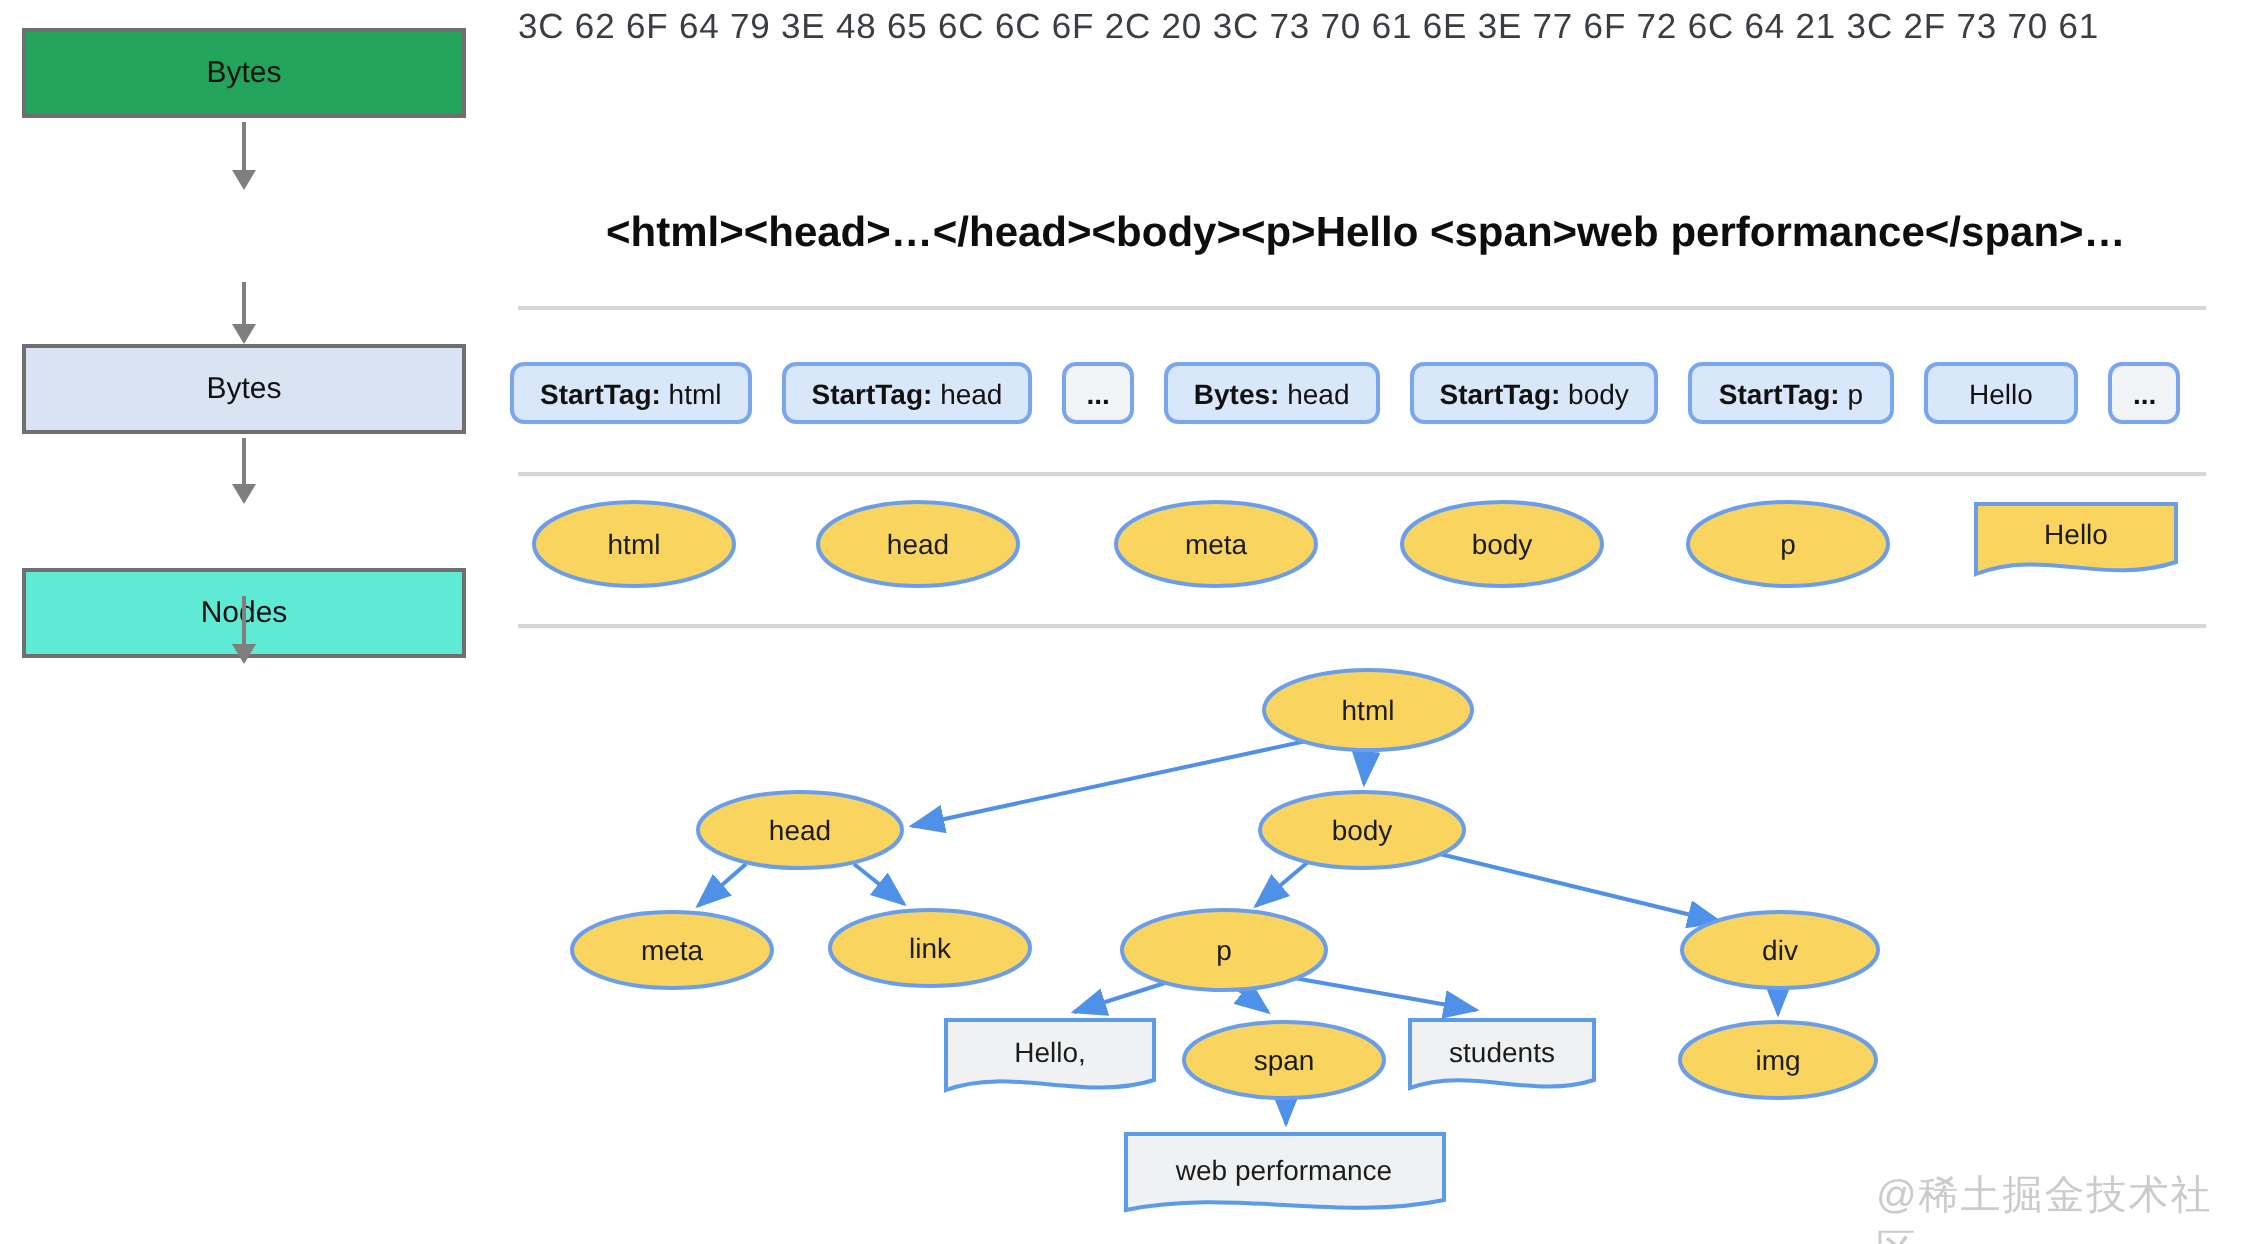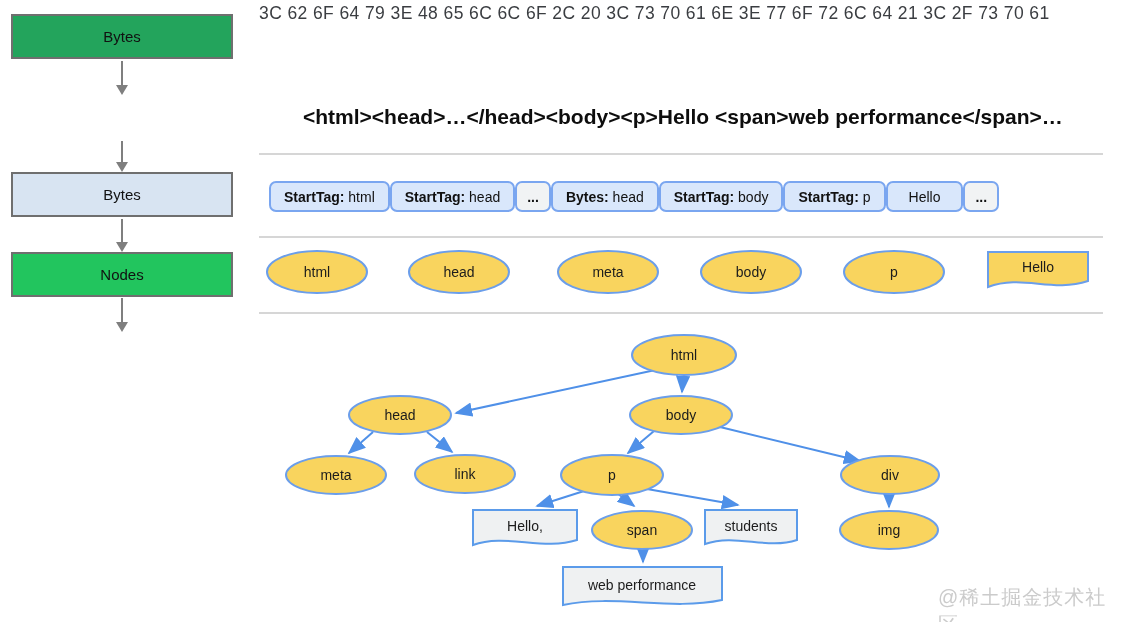--- a/index.html
+++ b/index.html
@@ -5,36 +5,36 @@
   html,body{margin:0;padding:0;background:#fff;}
   #stage{position:relative;width:1123px;height:622px;background:#fff;overflow:hidden;
          font-family:"Liberation Sans",sans-serif;text-decoration:underline;}
 
   
   .pbox{position:absolute;left:11px;width:222px;height:45px;box-sizing:border-box;
         border:2px solid #6f6f6f;display:flex;align-items:center;justify-content:center;
         font-size:15px;color:#111;}
   .pbox.green{background:#23a45c;}
   .pbox.blue{background:#d8e4f2;}
-  .pbox.yellow{background:#22c55e;}
+  .pbox.yellow{background:#5eead4;margin-top:32px;}
 
   
   .varrow{position:absolute;left:121px;width:2px;background:#7f7f7f;}
   .varrow::after{content:"";position:absolute;left:-5px;bottom:-10px;width:0;height:0;
         border-left:6px solid transparent;border-right:6px solid transparent;
         border-top:10px solid #7f7f7f;}
 
   
   .hexline{position:absolute;left:259px;font-size:17.5px;color:#3a3d41;letter-spacing:.4px;white-space:pre;}
   .charline{position:absolute;left:259px;top:105px;font-size:21px;font-weight:bold;color:#0d0d0d;white-space:pre;margin-left:44px;}
 
   .hr{position:absolute;left:259px;width:844px;height:2px;background:#d6d6d6;}
 
   
-  .tokens{position:absolute;left:269px;top:181px;display:flex;gap:0;align-items:center;}
+  .tokens{position:absolute;left:255px;top:181px;display:flex;gap:15px;align-items:center;}
   .token{height:31px;box-sizing:border-box;border:2px solid #7aa6f0;border-radius:7px;
          background:#d9e7fb;font-size:14px;color:#111;display:flex;align-items:center;
          padding:0 13px;white-space:pre;}
   .token b{font-weight:bold;}
   .token.plain{background:#f1f3f4;padding:0 10px;}
   .token.hello{padding:0 21px;}
 
   
   svg.diagram{position:absolute;left:0;top:0;font-family:"Liberation Sans",sans-serif;}
   .ell{fill:#f9d45e;stroke:#6b9eea;stroke-width:2;}

